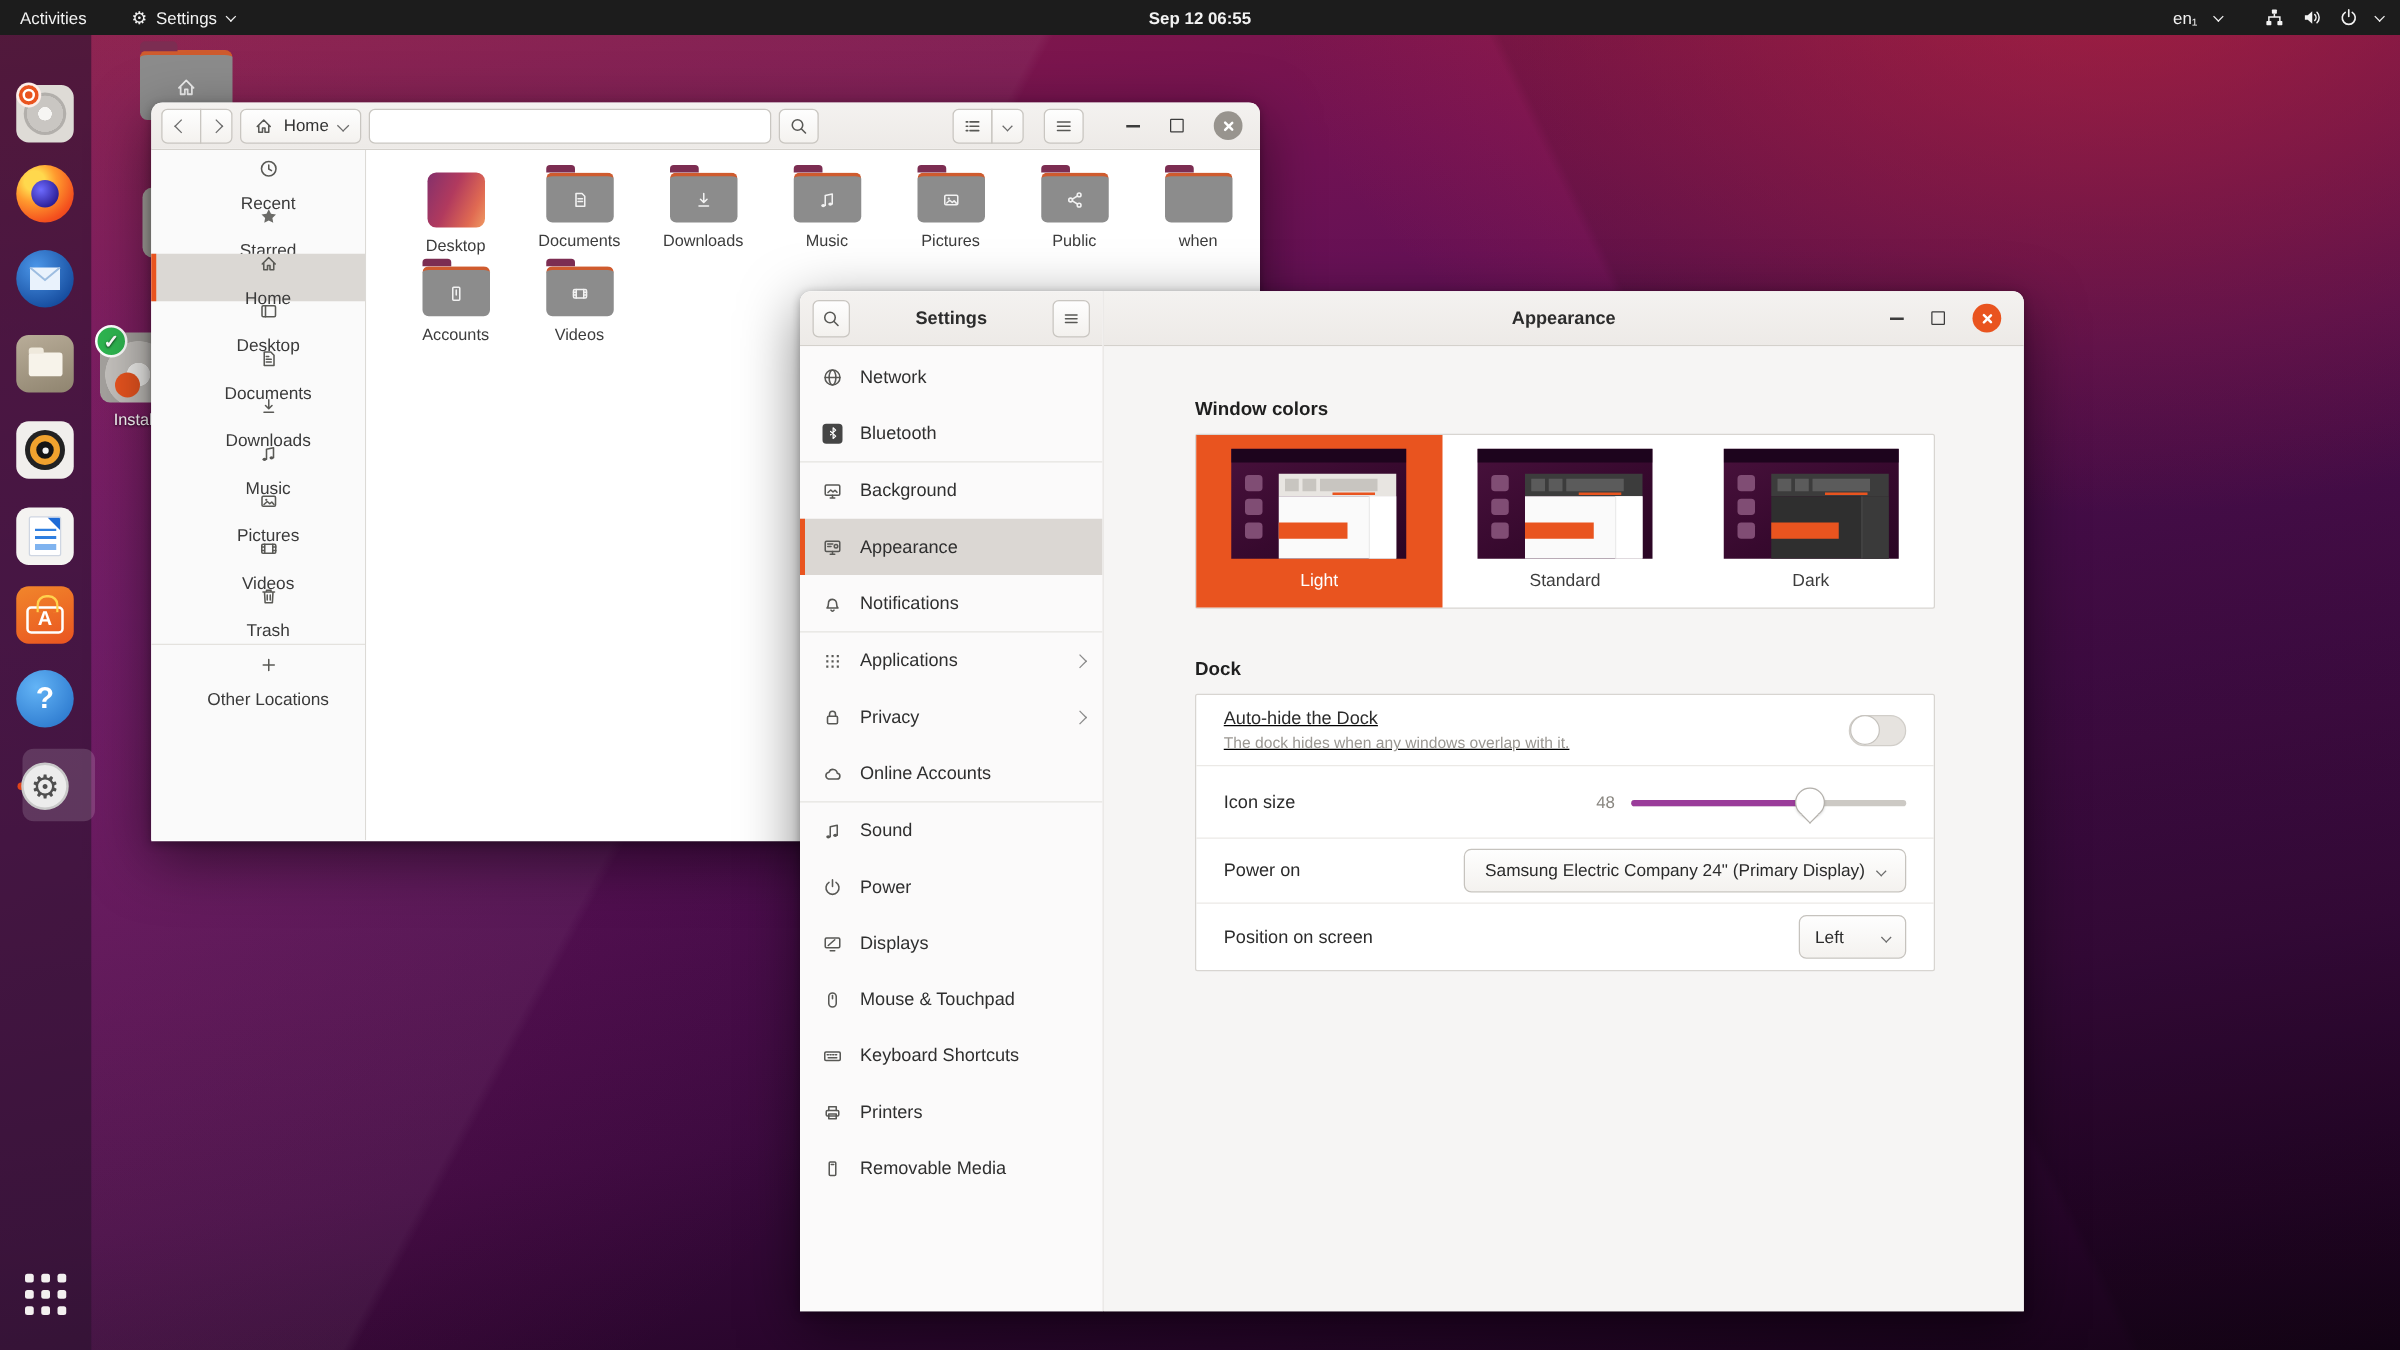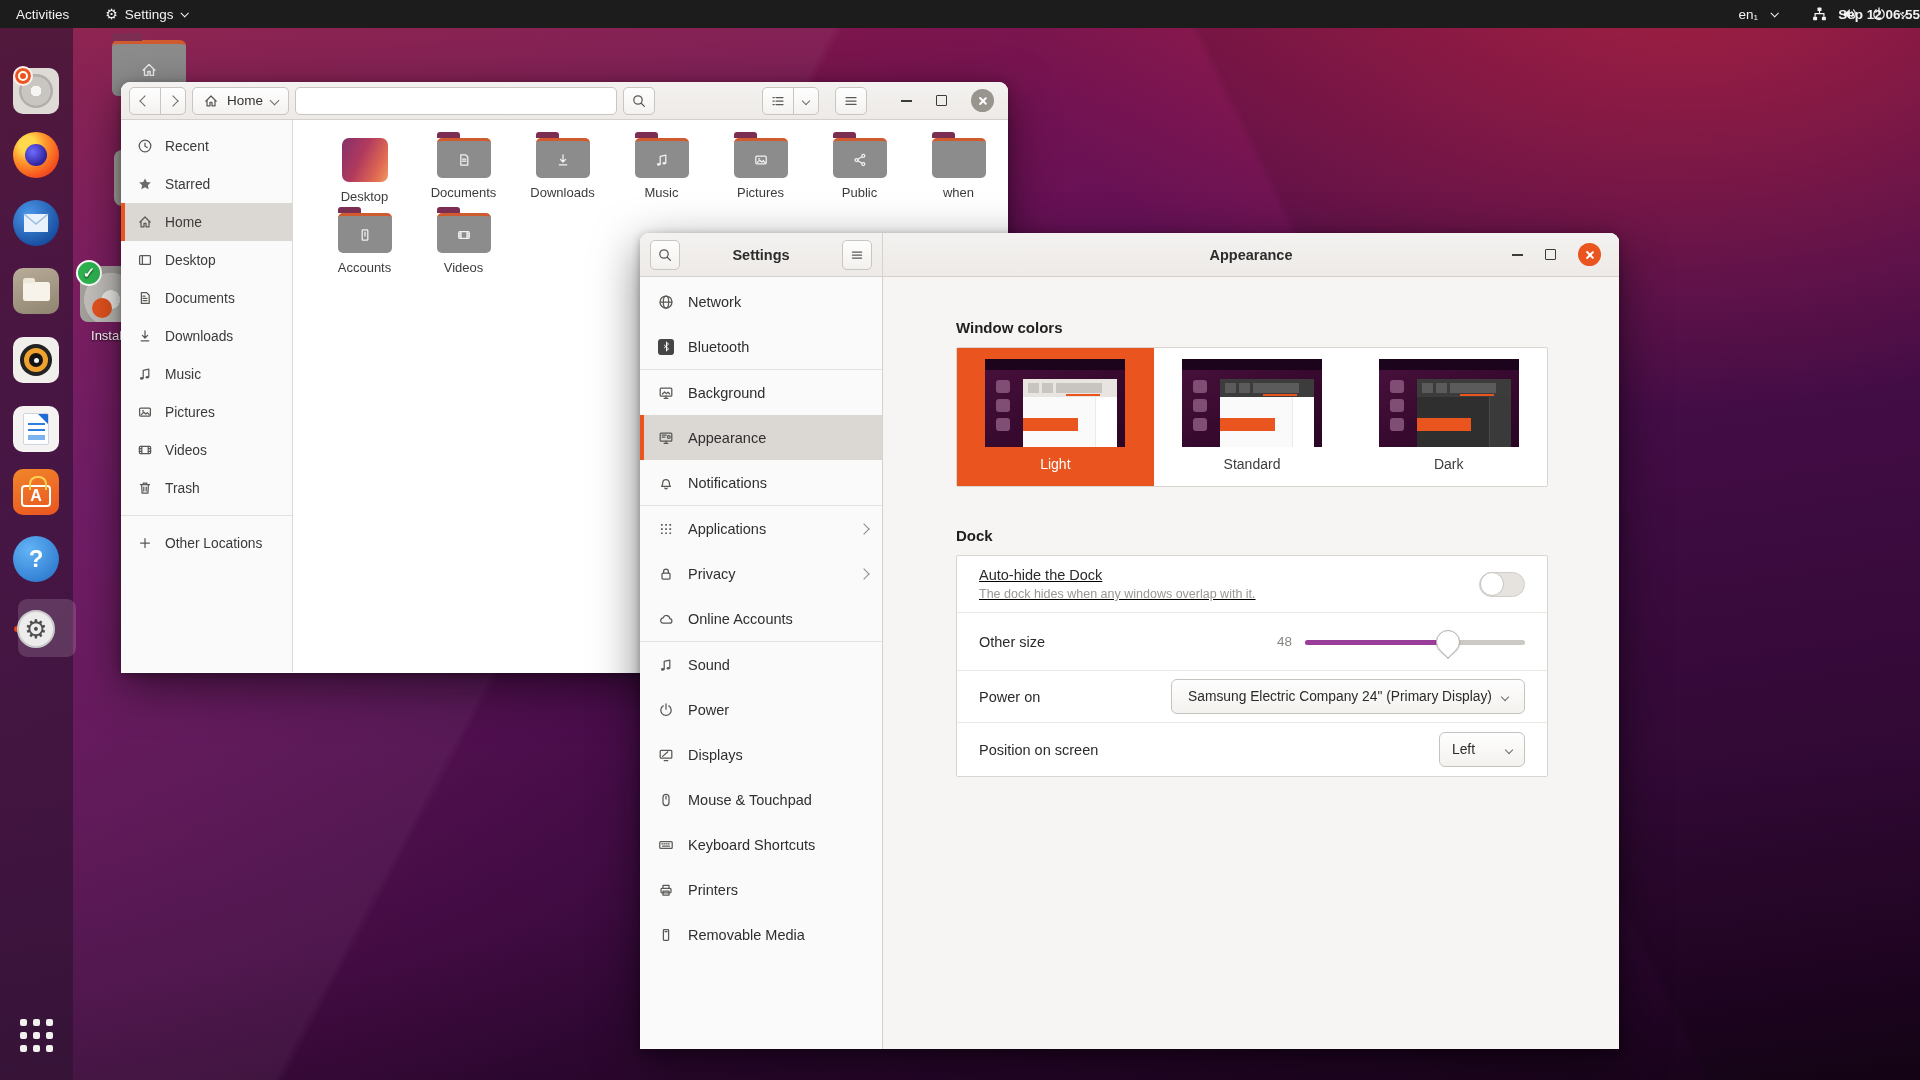--- a/index.html
+++ b/index.html
@@ -15,21 +15,21 @@
       linear-gradient(172deg, #8c1a45 0%, #701253 20%, #571058 38%, #470d4b 56%, #3a0a3e 74%, #250528 90%, #150317 100%);
   }
 
   
   .topbar { position:absolute; left:0; top:0; width:1920px; height:28px; background:#1c1c1c;
     display:flex; align-items:center; color:#f2f2f2; font-size:13.5px; z-index:60; }
   .tb-left { display:flex; align-items:center; gap:36px; padding-left:16px; }
   .tb-item { display:flex; align-items:center; gap:7px; height:28px; cursor:default; }
   .gear-glyph { font-size:14px; line-height:1; }
   .chev { display:inline-block; width:6px; height:6px; border-right:1.4px solid currentColor; border-bottom:1.4px solid currentColor; transform:rotate(45deg) translateY(-1px); }
-  .tb-clock { position:absolute; left:0; right:0; text-align:right; font-weight:700; font-size:13.5px; }
+  .tb-clock { position:absolute; left:0; right:0; text-align:center; font-weight:700; font-size:13.5px; }
   .tb-right { margin-left:auto; display:flex; align-items:center; gap:13px; padding-right:14px; z-index:1; }
   .tb-right svg { display:block; }
 
   
   .dock { position:absolute; left:0; top:28px; width:73px; height:1052px; background:rgba(44,18,46,.62); z-index:50; }
   .dock-item { position:absolute; left:11px; width:50px; height:50px; display:flex; align-items:center; justify-content:center; }
   .dock-dot { position:absolute; left:3px; top:50%; margin-top:-3px; width:6px; height:6px; border-radius:50%; background:#e0441a; }
   .tile { border-radius:10px; width:46px; height:46px; display:flex; align-items:center; justify-content:center; position:relative; }
   .t-installer { background:#dedbd6; }
   .disc { width:34px; height:34px; border-radius:50%; background:radial-gradient(circle, #f6f5f3 0 22%, #c9c6c2 23% 60%, #b2afab 61% 100%); }
@@ -89,21 +89,21 @@
   .fbtn.sq { width:32px; }
   .btn-pair { display:flex; }
   .btn-pair .fbtn:first-child { border-radius:5px 0 0 5px; }
   .btn-pair .fbtn:last-child { border-radius:0 5px 5px 0; margin-left:-1px; width:26px; }
   .nav-chev { width:8px; height:8px; border-right:1.6px solid #6b6b6b; border-bottom:1.6px solid #6b6b6b; }
   .chev-l { transform:rotate(135deg); } .chev-r { transform:rotate(-45deg); }
   .home-btn { padding:0 10px; gap:8px; font-size:13.5px; color:#333; }
   .path-entry { width:322px; height:28px; background:#fff; border:1px solid #c9c6c1; border-radius:5px; font:13px "Liberation Sans",sans-serif; padding:0 8px; color:#333; }
   .files-body { display:flex; height:552px; }
   .fside { width:189px; background:#fafafa; border-right:1px solid #dcdad6; padding-top:7px; border-radius:0; }
-  .srow { position:relative; height:38px; display:flex; align-items:center; gap:12px; padding-left:16px; font-size:13.8px; color:#3a3a3a; }
+  .srow { position:relative; height:38px; display:flex; align-items:center; gap:12px; padding-left:16px; font-size:13.8px; color:#3a3a3a;flex-direction:column; }
   .srow.sel { background:#dbd8d4; }
   .srow.sel::before { content:""; position:absolute; left:0; top:0; bottom:0; width:4px; background:#e9541f; }
   .srow .ic { stroke:#595955; }
   .fside-sep { height:1px; background:#e4e2de; margin:8px 0; }
   .fcontent { flex:1; background:#fff; padding:16px 0 0 22px; border-radius:0 0 0 0; }
   .fgrid { display:grid; grid-template-columns:repeat(7,99px); grid-auto-rows:75px; }
   .ftile { display:flex; flex-direction:column; align-items:center; gap:7px; padding-top:2px; }
   .ftile .label { font-size:13px; color:#3c3c3c; }
   .folder { width:54px; height:40px; background:#8c8c8c; border-radius:5px; border-top:3px solid #cf5b2e; position:relative; display:flex; align-items:center; justify-content:center; }
   .folder::before { content:""; position:absolute; top:-9px; left:0; width:23px; height:6px; background:#7c2d52; border-radius:3px 3px 0 0; }
@@ -642,21 +642,21 @@
               <div>
                 <div class="rtitle">Auto-hide the Dock</div>
                 <div class="rsub">The dock hides when any windows overlap with it.</div>
               </div>
               <div class="grow"></div>
               <div class="toggle">
                   <span class="knob"></span>
                 </div>
             </div>
             <div class="drow r-iconsize">
-              <div class="rtitle">Other size</div>
+              <div class="rtitle">Icon size</div>
               <div class="grow"></div>
               <span class="slider-val">48</span>
               <div class="slider">
                 <div class="track"></div>
                 <div class="fill"></div>
                 <div class="handle"></div>
               </div>
             </div>
             <div class="drow r-showon">
               <div class="rtitle">Power on</div>

